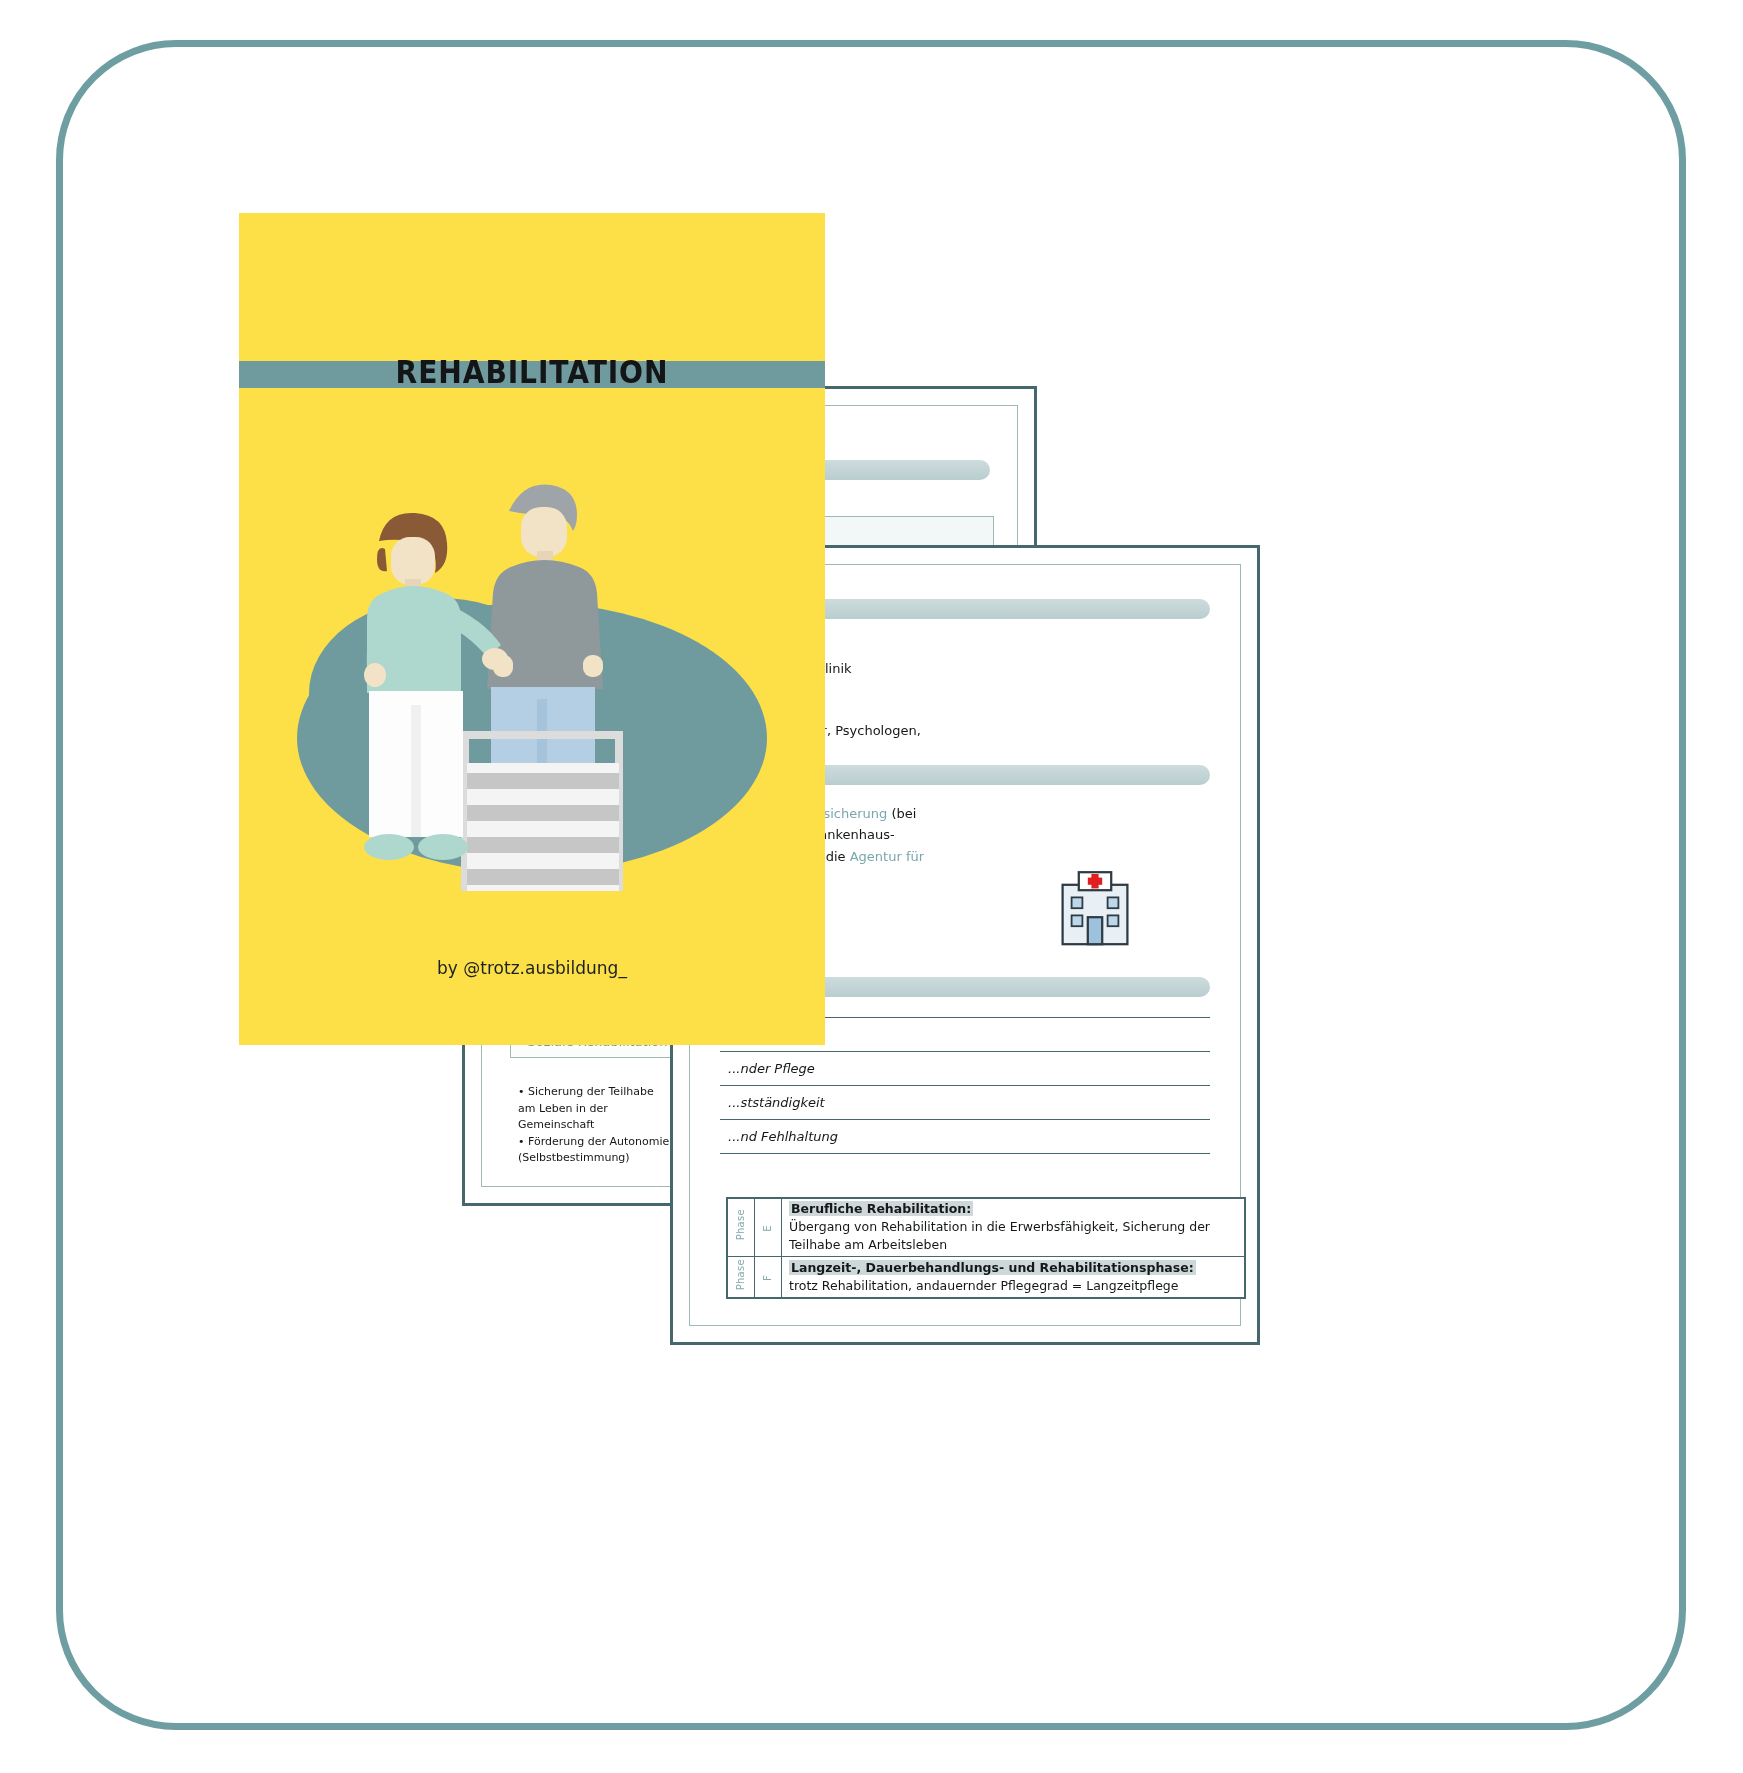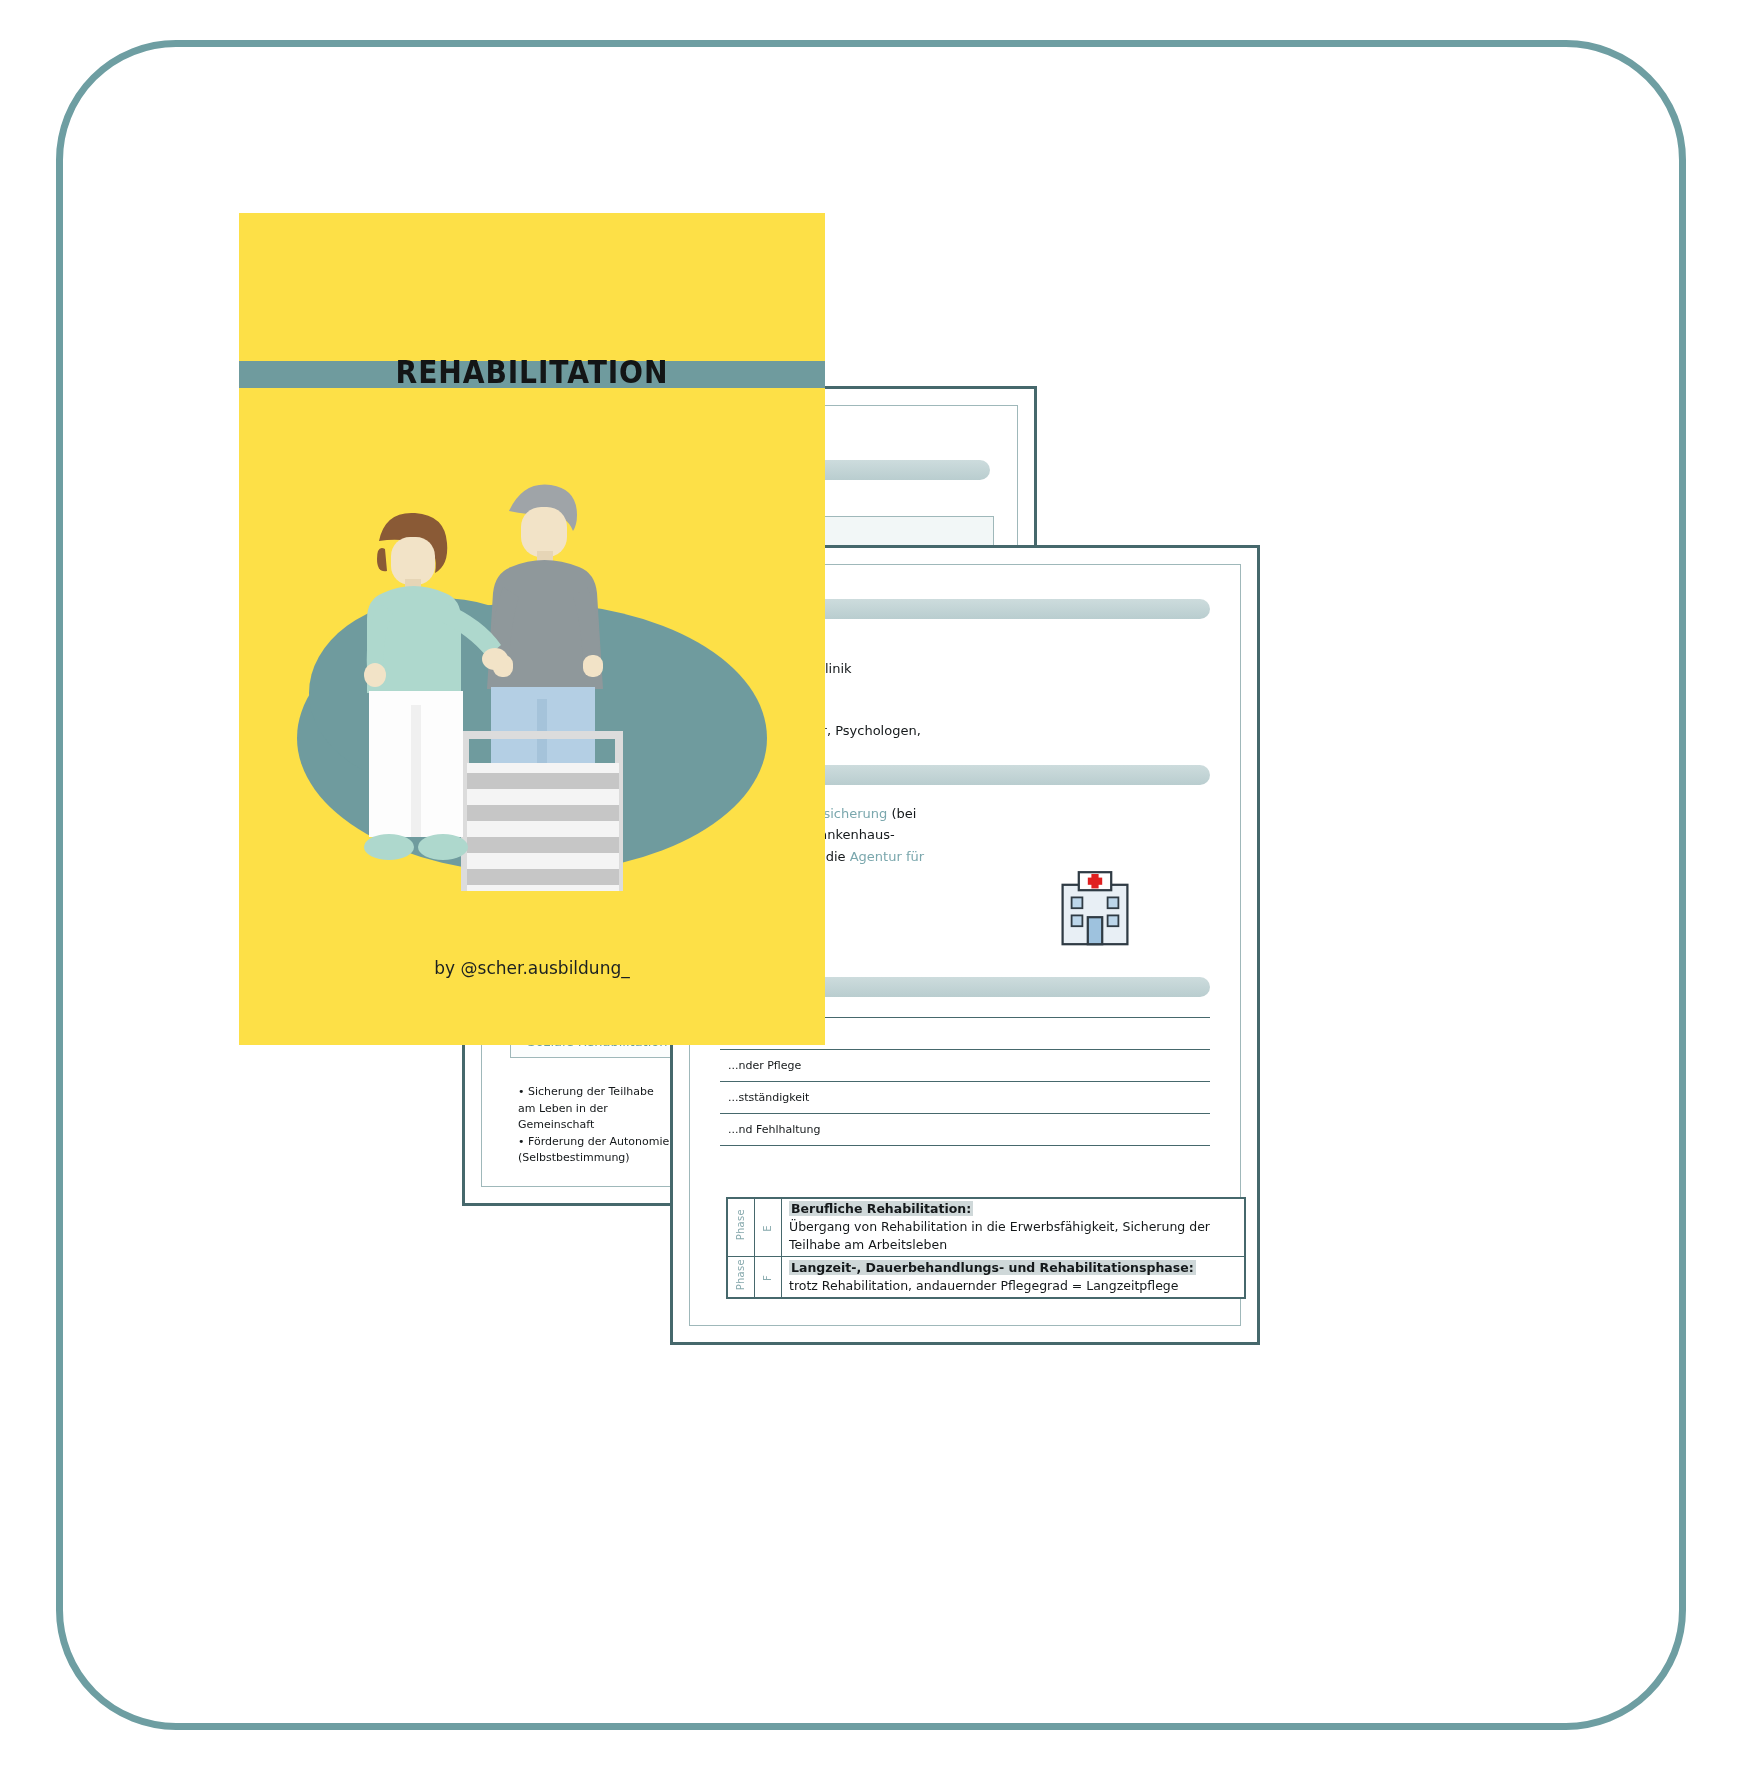--- a/index.html
+++ b/index.html
@@ -163,23 +163,24 @@
 
   
   .simple-table {
     border-collapse: collapse;
     width: 100%;
   }
   .simple-table td {
     border-top: 1px solid #46686c;
     border-bottom: 1px solid #46686c;
     padding: 9px 8px;
-    font-size: 11px;
+    font-size: 13px;
     color: #14181a;
     white-space: nowrap;
+    font-style: italic;
   }
 
   
   .hospital { width: 90px; height: 90px; }
 
   
   #page-cover {
     left: 239px;
     top: 213px;
     width: 586px;
@@ -456,16 +457,16 @@
       <path d="M140 140 q-14 28 -12 66 l16 2 q0 -38 10 -58 z" fill="#aed8cd"></path>
       <ellipse cx="136" cy="212" rx="11" ry="12" fill="#f2e3c7"></ellipse>
 
       <rect x="130" y="228" width="94" height="146" fill="#fdfdfd"></rect>
       <rect x="172" y="242" width="10" height="132" fill="#f0f0f0"></rect>
 
       <ellipse cx="150" cy="384" rx="25" ry="13" fill="#aed8cd"></ellipse>
       <ellipse cx="204" cy="384" rx="25" ry="13" fill="#aed8cd"></ellipse>
     </svg>
 
-    <div id="cover-by">by  @scher.ausbildung_</div>
+    <div id="cover-by">by  @trotz.ausbildung_</div>
   </div>
 
 </div>
 
 </body></html>

